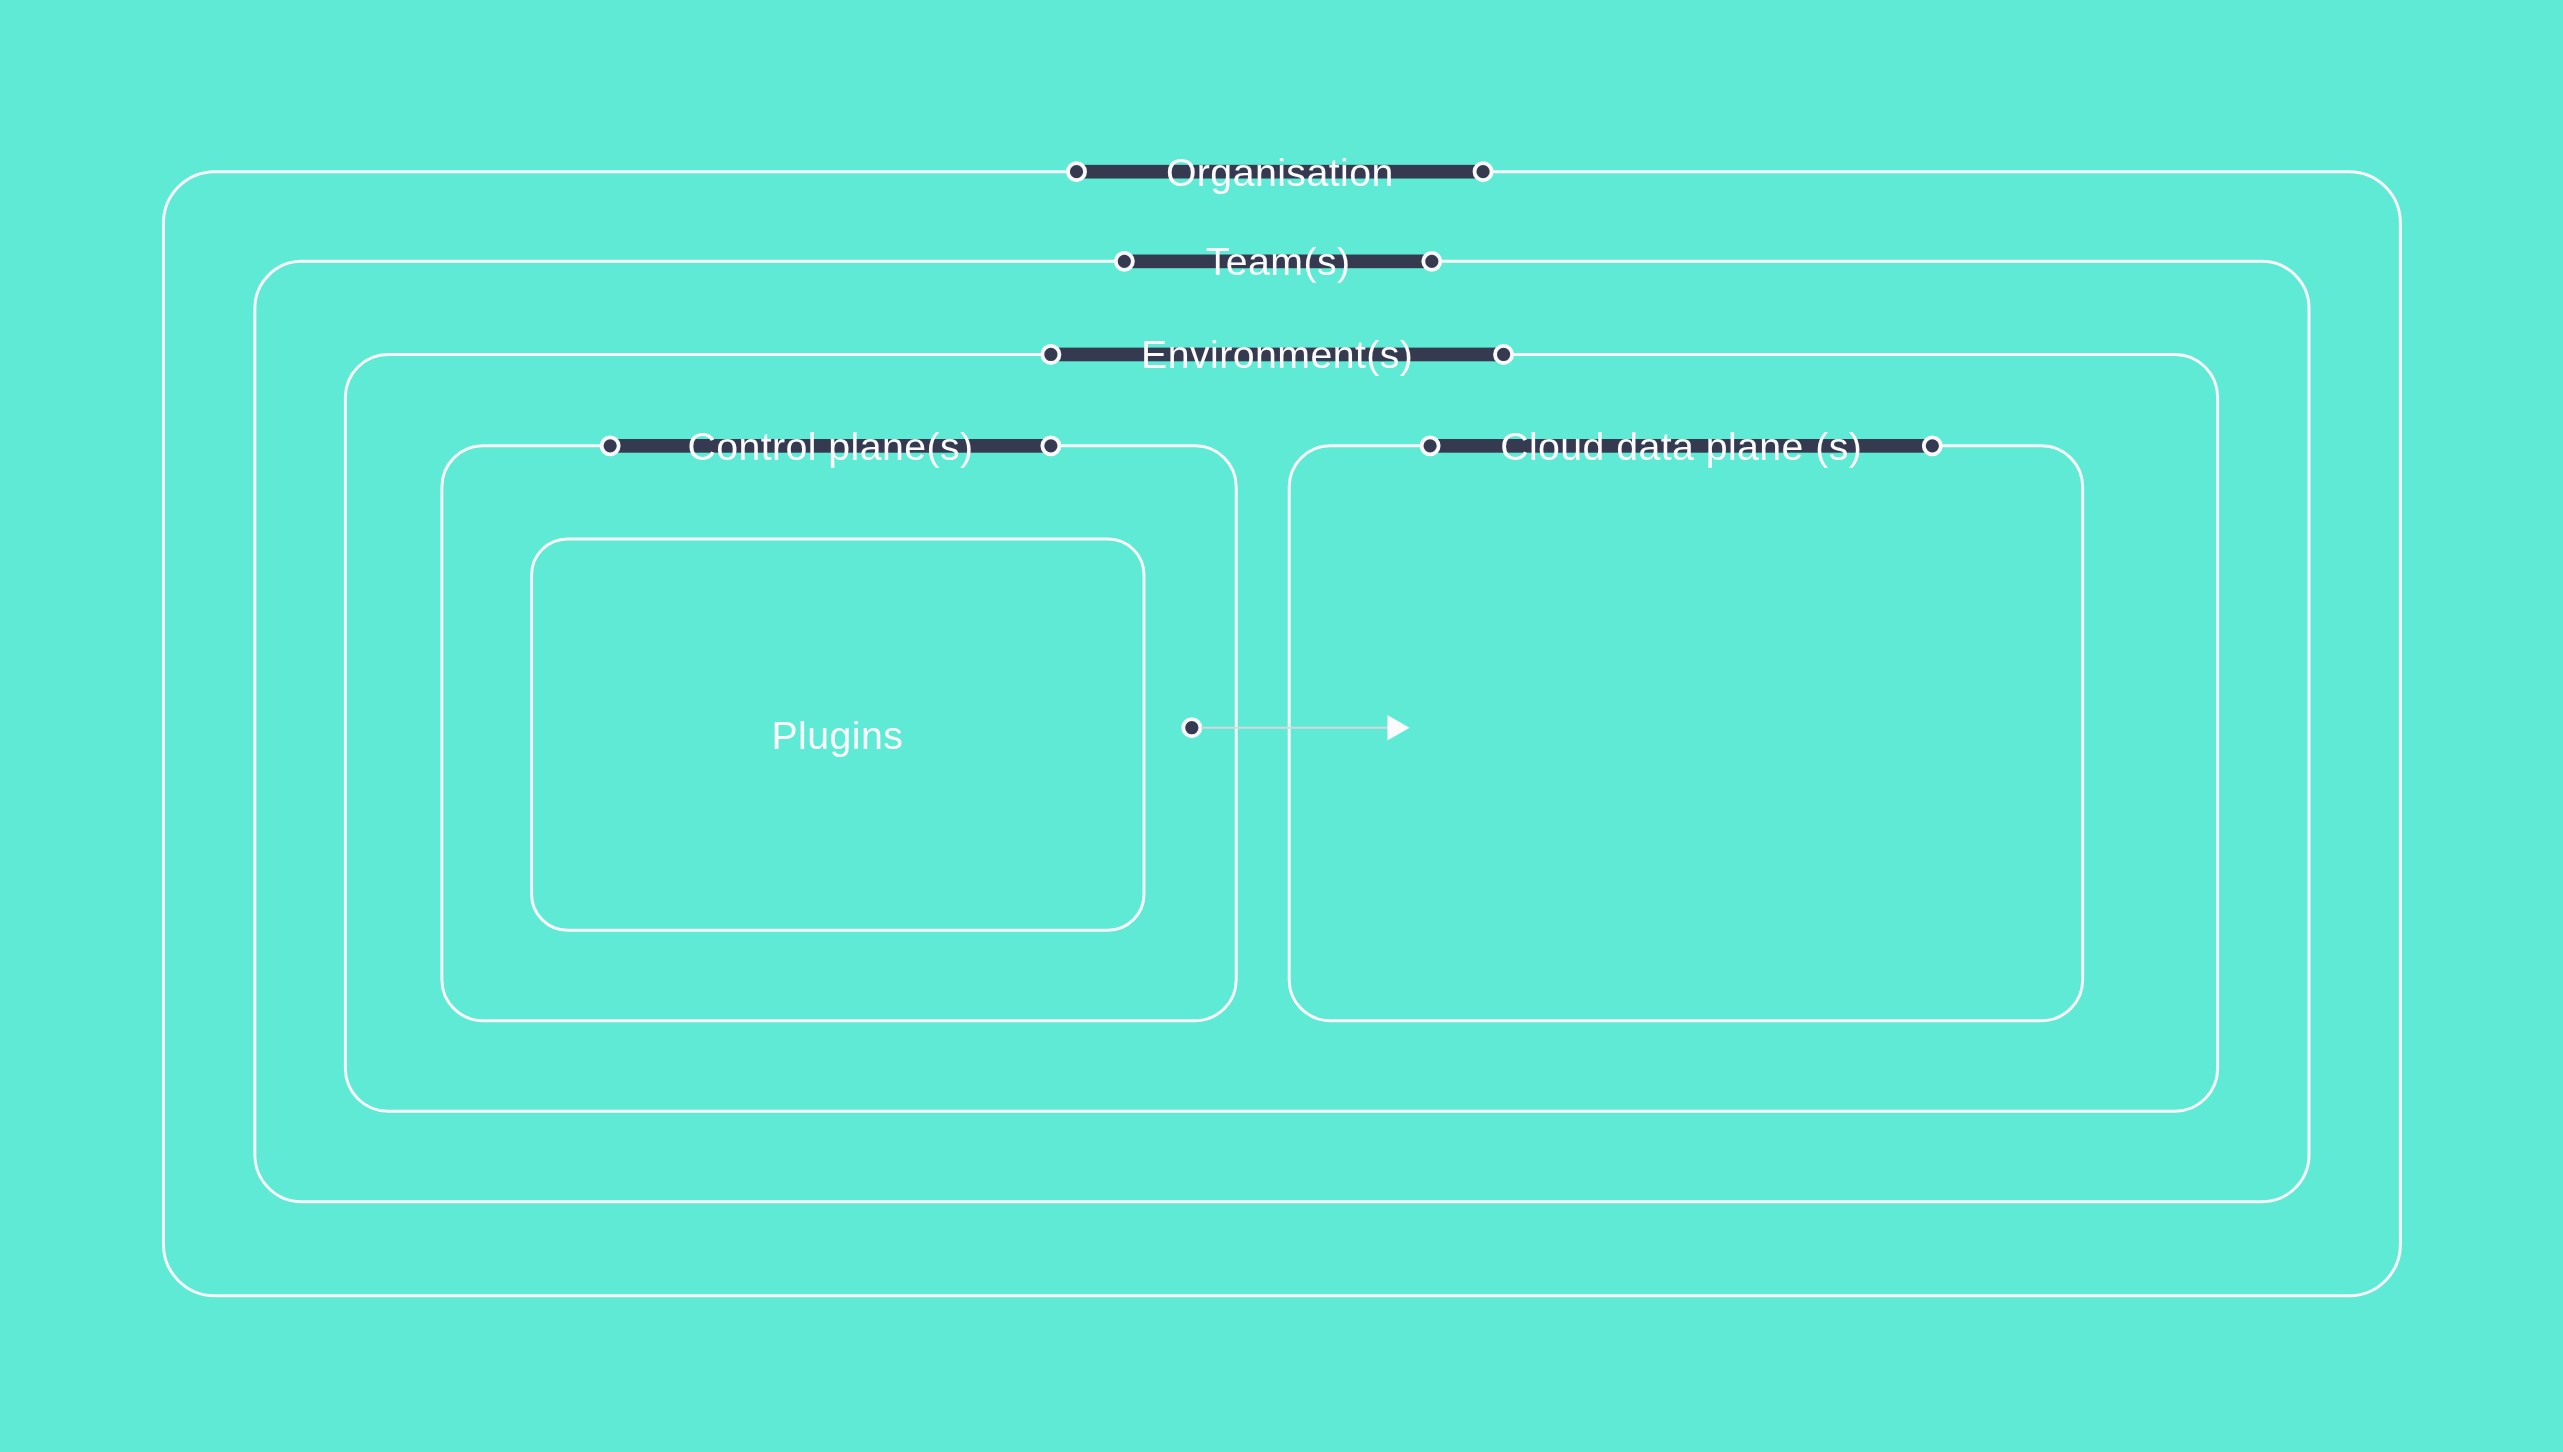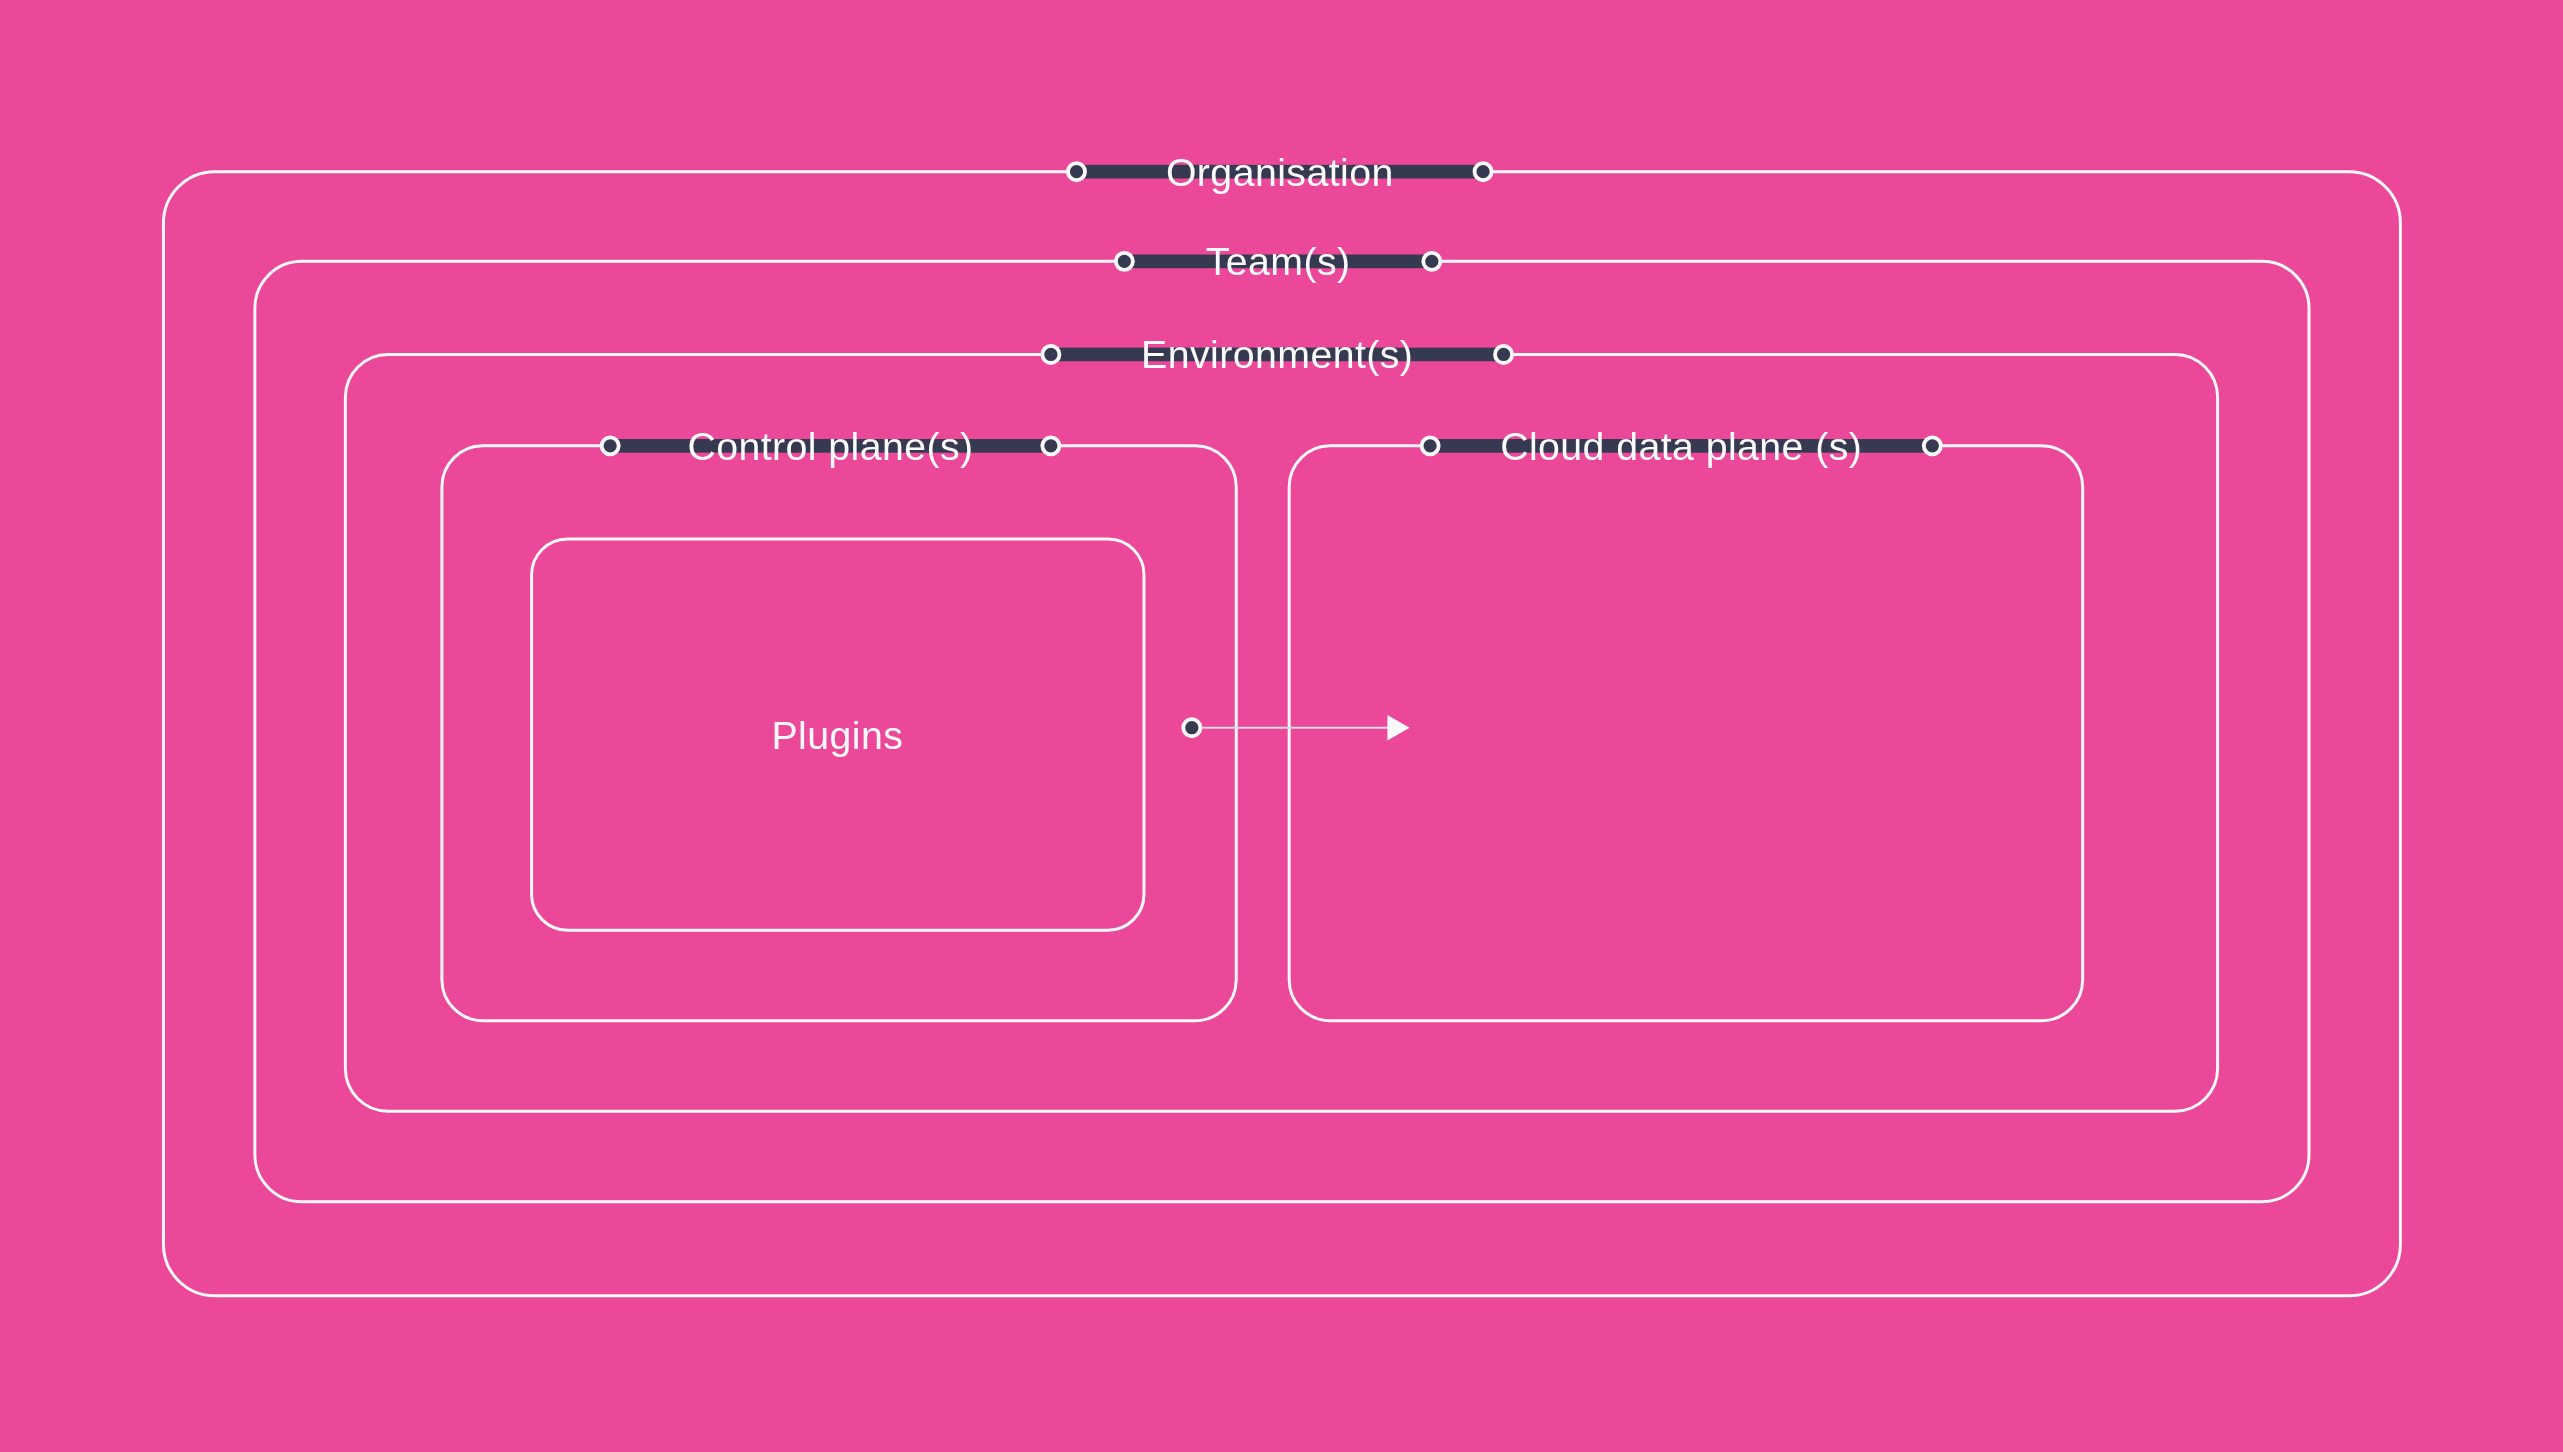--- a/index.html
+++ b/index.html
@@ -8,21 +8,21 @@
     width: 2563px;
     height: 1452px;
     background: #363a50;
     overflow: hidden;
     font-family: "Liberation Sans", "DejaVu Sans", sans-serif;
   }
   .canvas {
     position: relative;
     width: 2563px;
     height: 1452px;
-    background: #ec4899;
+    background: #5eead4;
   }
   svg { display: block; }
   .layer-rect {
     fill: none;
     stroke: #f8f8fb;
     stroke-width: 3.5;
   }
   .gap-cover {
     fill: #363a50;
     stroke: none;

